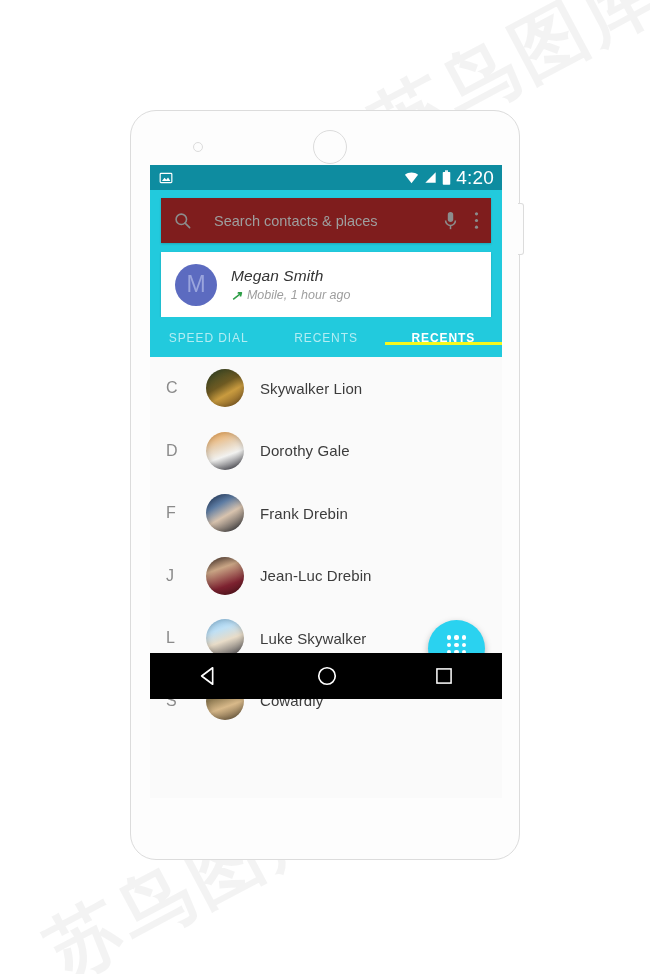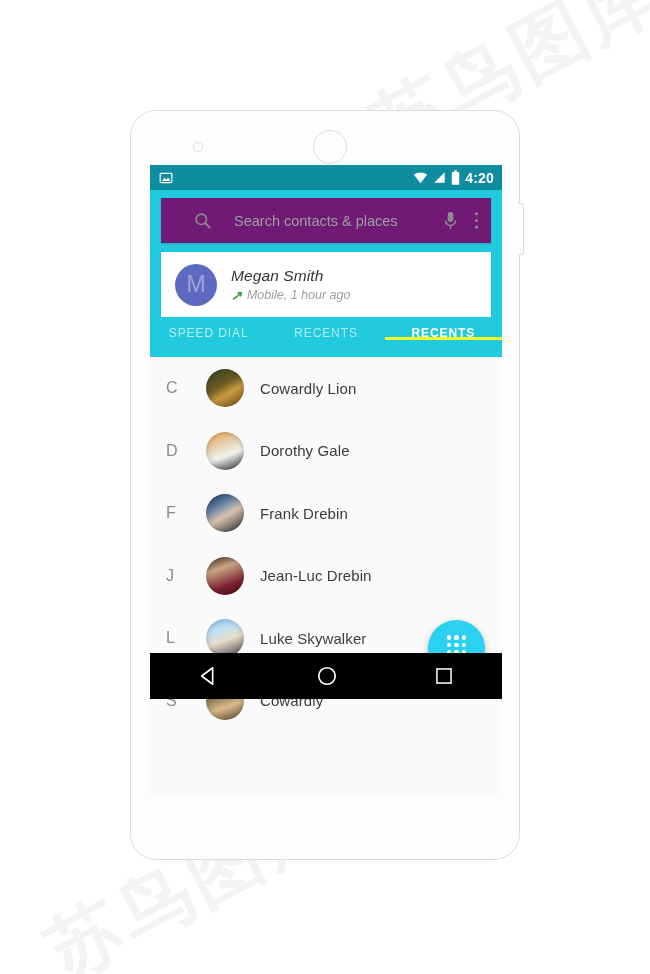--- a/index.html
+++ b/index.html
@@ -63,32 +63,32 @@
 
   
   .statusbar {
     height:25px; background:#0e8ca0;
     display:flex; align-items:center;
     padding:0 8px 0 9px;
     color:#fff;
   }
   .sb-left { display:flex; align-items:center; gap:4px; }
   .sb-right { margin-left:auto; display:flex; align-items:center; gap:5px; }
-  .sb-time { font-size:14px; font-weight:700; letter-spacing:0.2px; }
+  .sb-time { font-size:19px; font-weight:400; letter-spacing:0.2px; }
 
   
   .appbar {
     background:#22cadd;
     padding:8px 11px 0 11px;
   }
   .search-card {
-    background:#701a75;
+    background:#7f1d1d;
     height:45px;
     display:flex; align-items:center;
-    padding:0 12px 0 32px;
+    padding:0 12px 0 12px;
     box-shadow:0 1px 2px rgba(0,0,0,0.18);
   }
   .search-ph {
     flex:1;
     margin-left:22px;
     font-size:14.5px;
     color:#9e9e9e;
   }
   .search-ic-r { display:flex; align-items:center; gap:16px; }
 
@@ -112,22 +112,22 @@
   .cc-sub {
     font-size:12.5px; color:#9e9e9e; margin-top:3px;
     display:flex; align-items:center; gap:5px;
   }
   .out-arrow { color:#2e9e48; font-size:13px; font-weight:700; line-height:1; }
 
   
   .tabs {
     background:#22cadd;
     height:40px;
-    display:flex; align-items:flex-start;
-    padding-top:9px;
+    display:flex; align-items:center;
+    padding-top:1px;
   }
   .tab {
     flex:1; position:relative;
     display:flex; align-items:center; justify-content:center;
     font-size:12px; letter-spacing:0.9px;
     color:rgba(255,255,255,0.65);
   }
   .tab.active { color:#ffffff; font-weight:700; }
   .tab.active::after {
     content:""; position:absolute; left:0; right:0; bottom:0;
@@ -268,21 +268,21 @@
         <div class="tab">SPEED DIAL</div>
         <div class="tab">RECENTS</div>
         <div class="tab active">RECENTS</div>
       </div>
 
       <div class="list">
 
         <div class="row">
           <div class="idx">C</div>
           <div class="av av-lion"></div>
-          <div class="nm">Cowardly Lion</div>
+          <div class="nm">Skywalker Lion</div>
         </div>
 
         <div class="row">
           <div class="idx">D</div>
           <div class="av av-dorothy"></div>
           <div class="nm">Dorothy Gale</div>
         </div>
 
         <div class="row">
           <div class="idx">F</div>

